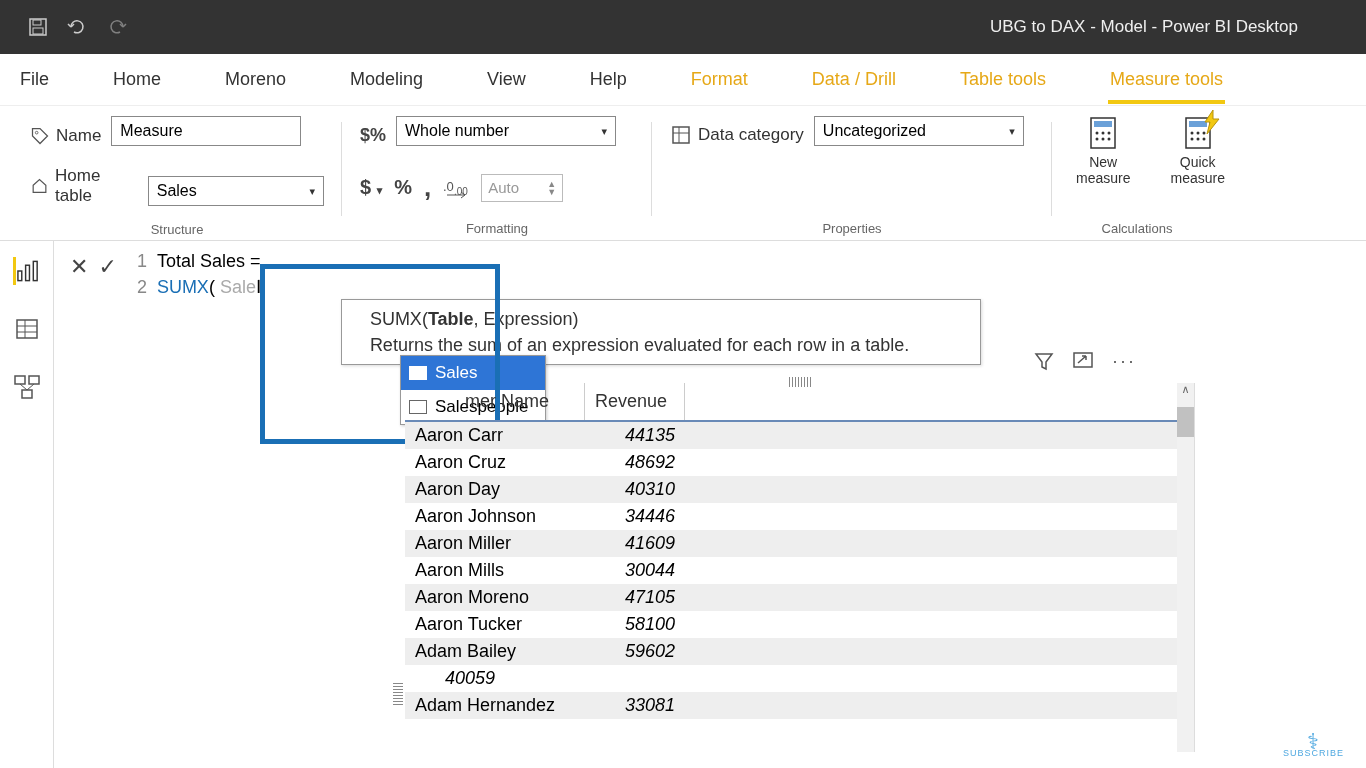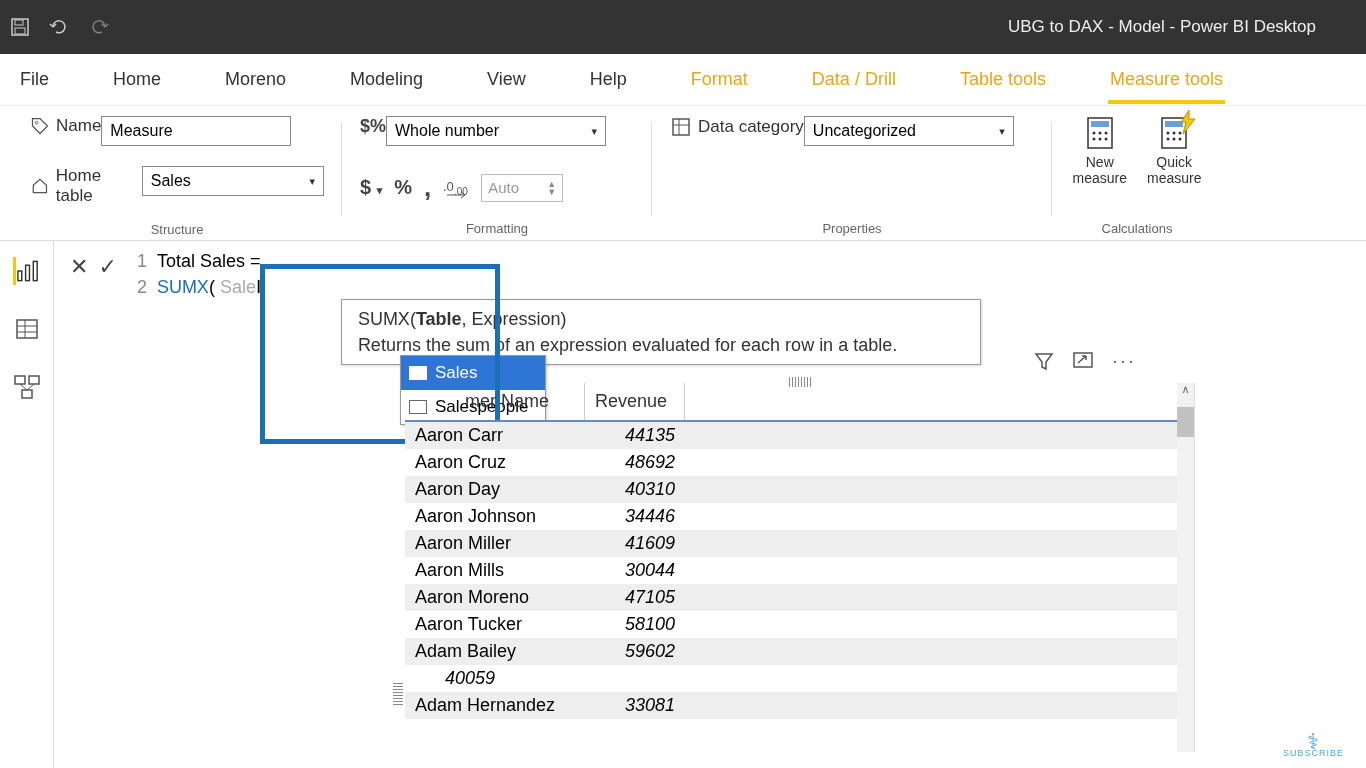--- a/index.html
+++ b/index.html
@@ -1,38 +1,38 @@
 <!DOCTYPE html>
 <html><head>
 <meta charset="utf-8">
 <style>
 * { box-sizing: border-box; margin: 0; padding: 0; font-family: "Segoe UI", Arial, sans-serif; }
 body { width: 1366px; height: 768px; overflow: hidden; background: #fff; position: relative; }
 
 
-.titlebar { background: #333; height: 54px; display: flex; align-items: center; padding: 0 10px; color: #ccc; }
+.titlebar { background: #333; height: 54px; display: flex; align-items: center; padding: 0 28px; color: #ccc; }
 .titlebar .qat { display: flex; gap: 18px; align-items: center; }
 .titlebar .qat span { font-size: 18px; cursor: pointer; }
 .titlebar .title { flex: 1; text-align: right; padding-right: 40px; color: #eee; font-size: 17px; }
 
 
 .ribbon-tabs { height: 52px; background: #fff; display: flex; align-items: center; padding-left: 18px; gap: 60px; border-bottom: 1px solid #eee; }
 .ribbon-tabs .tab { font-size: 18px; color: #333; cursor: pointer; padding: 12px 2px; position: relative; }
 .ribbon-tabs .tab.context { color: #e6a817; }
 .ribbon-tabs .tab.active { color: #e6a817; }
 .ribbon-tabs .tab.active::after { content:""; position:absolute; left:0; right:0; bottom:-2px; height:4px; background:#f2c811; }
 
 
 .ribbon { height: 135px; background: #fff; display: flex; padding: 10px 12px 0 12px; border-bottom: 1px solid #ddd; }
 .group { padding: 0 18px; display: flex; flex-direction: column; position: relative; }
 .group::after { content:""; position:absolute; right:0; top:6px; bottom:24px; width:1px; background:#ddd; }
 .group:last-child::after { display:none; }
 .group-body { flex:1; display:flex; align-items:flex-start; gap:10px; }
 .group-label { text-align:center; font-size:13px; color:#666; padding:6px 0 4px; }
-.field-row { display:flex; align-items:flex-start; margin-bottom:10px; }
+.field-row { display:flex; align-items:flex-end; gap:10px; margin-bottom:10px; }
 .field-label { font-size:17px; color:#333; display:flex; align-items:center; gap:6px; }
 .textbox, .combo { border:1px solid #888; height:30px; font-size:16px; padding:0 8px; background:#fff; display:flex; align-items:center; justify-content:space-between; }
 .combo .caret { font-size:11px; color:#333; }
 .fmt-row { display:flex; align-items:center; gap:12px; font-size:20px; color:#444; margin-top:6px; }
 .fmt-row .auto { border:1px solid #bbb; width:82px; height:28px; font-size:15px; color:#999; display:flex; align-items:center; padding:0 6px; justify-content:space-between; }
 .fmt-row .auto .spin { display:flex; flex-direction:column; font-size:9px; line-height:8px; color:#888;}
 .calc-btn { display:flex; flex-direction:column; align-items:center; font-size:14px; color:#333; cursor:pointer; padding:0 6px;}
 .calc-btn .bigicon { width:34px; height:34px; margin-bottom:4px; display:flex; align-items:center; justify-content:center; }
 
 
@@ -44,21 +44,21 @@
 .canvas { position:absolute; top:248px; left:60px; right:0; bottom:0; }
 .formula-wrap { display:flex; align-items:flex-start; gap:10px; }
 .fbbtns { display:flex; gap:10px; padding:6px 10px; font-size:22px; color:#444; }
 .editor { font-family: Consolas, monospace; font-size:18px; line-height:26px; flex:1; position:relative; }
 .editor .linenum { display:inline-block; width:20px; color:#888; }
 .editor .kw { color:#1a6fb5; }
 .editor .gray { color:#aaa; }
 .editor .row { white-space:pre; }
 
 
-.tooltip { position:absolute; top:51px; left:204px; background:#fff; border:1px solid #999; padding:6px 16px; font-size:18px; color:#333; width:640px; box-shadow:1px 1px 3px rgba(0,0,0,0.15);}
+.tooltip { position:absolute; top:51px; left:204px; background:#fff; border:1px solid #999; padding:6px 28px; font-size:18px; color:#333; width:640px; box-shadow:1px 1px 3px rgba(0,0,0,0.15);}
 .tooltip .sig { font-family:"Segoe UI"; }
 
 
 .autocomplete { position:absolute; top:107px; left:263px; background:#fff; border:1px solid #999; width:146px; box-shadow:1px 1px 3px rgba(0,0,0,0.2); }
 .autocomplete .item { display:flex; align-items:center; gap:8px; padding:4px 8px; font-size:17px; }
 .autocomplete .item.sel { background:#2e75d6; color:#fff; }
 .autocomplete .icon { width:18px; height:14px; border:1px solid #666; background:linear-gradient(#fff,#fff); position:relative; }
 .autocomplete .item.sel .icon { border-color:#fff; }
 
 
@@ -208,21 +208,21 @@
         <div class="combo" style="width:210px">
           <span>Uncategorized</span>
           <span class="caret">▾</span>
         </div>
       </div>
     </div>
     <div class="group-label">Properties</div>
   </div>
 
   <div class="group" style="width:170px">
-    <div class="group-body" style="gap:8px;justify-content:center">
+    <div class="group-body" style="gap:28px;">
       <div class="calc-btn">
         <div class="bigicon">
           <svg width="30" height="34" viewBox="0 0 30 34">
               <rect x="3" y="2" width="24" height="30" fill="none" stroke="#333" stroke-width="1.5"></rect>
               <rect x="6" y="5" width="18" height="6" fill="#6aa0d8"></rect>
               <circle cx="9" cy="17" r="1.5" fill="#333"></circle>
               <circle cx="15" cy="17" r="1.5" fill="#333"></circle>
               <circle cx="21" cy="17" r="1.5" fill="#333"></circle>
               <circle cx="9" cy="23" r="1.5" fill="#333"></circle>
               <circle cx="15" cy="23" r="1.5" fill="#333"></circle>

